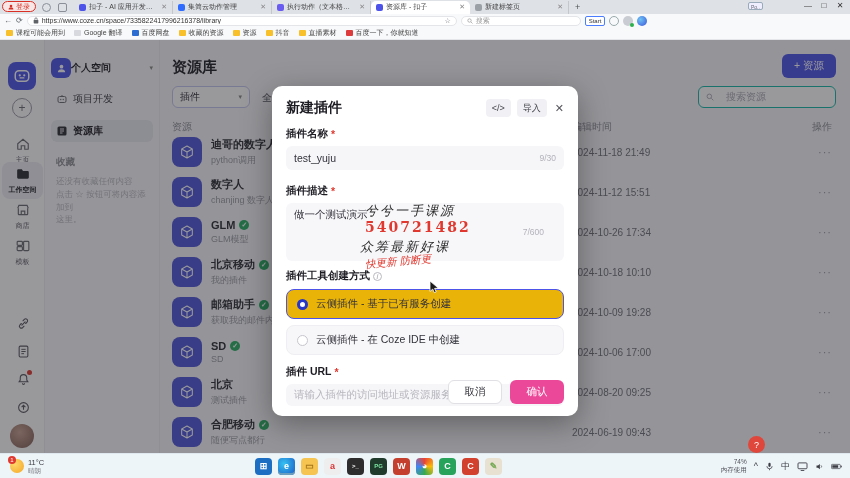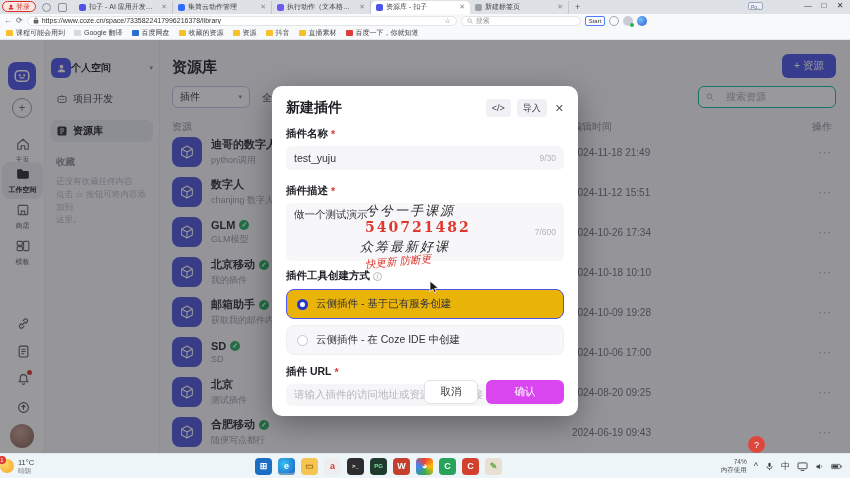--- a/index.html
+++ b/index.html
@@ -83,36 +83,36 @@
   .m-head{display:flex;align-items:center;}
   .m-title{font-size:14px;font-weight:bold;color:#1d1c23;}
   .m-chip{height:18px;background:#f1f1f5;border-radius:4px;font-size:9px;color:#44444c;display:flex;align-items:center;padding:0 6px;margin-left:6px;}
   .m-x{margin-left:8px;font-size:11px;color:#55555c;}
   .m-label{margin-top:10px;font-size:10.5px;font-weight:bold;color:#1d1c23;display:flex;align-items:center;gap:3px;}
   .req{color:#e0382e;}
   .info-c{width:9px;height:9px;border:1px solid #b9b9c0;border-radius:50%;font-size:6.5px;color:#b9b9c0;text-align:center;line-height:8px;font-style:italic;}
   .m-input{margin-top:5px;height:24px;background:#f6f6f9;border-radius:6px;display:flex;align-items:center;padding:0 8px;font-size:10.5px;color:#33333b;}
   .m-count{margin-left:auto;font-size:8.5px;color:#b2b2ba;}
   .m-textarea{margin-top:5px;height:58px;background:#f7f7fa;border-radius:6px;padding:5px 8px;font-size:10.5px;color:#33333b;position:relative;}
-  .ta-count{position:absolute;right:8px;top:24px;font-size:8.5px;color:#b2b2ba;}
+  .ta-count{position:absolute;right:20px;top:24px;font-size:8.5px;color:#b2b2ba;}
   .opt{margin-top:6px;height:30px;border-radius:8px;display:flex;align-items:center;gap:8px;padding:0 10px;font-size:10.5px;color:#33333b;background:#f7f7f9;border:1px solid #efeff3;}
   .opt.sel{border:1.5px solid #4d53e8;background:#eab308;}
   .radio{width:11px;height:11px;border:1.2px solid #c6c6cd;border-radius:50%;background:#fff;flex:0 0 11px;}
   .radio.on{border:3.2px solid #2536c9;}
   .m-foot{position:absolute;right:14px;bottom:12px;display:flex;gap:8px;}
   .btn-cancel{width:54px;height:24px;border:1px solid #e0e0e5;border-radius:6px;background:#fff;font-size:10.5px;color:#33333b;display:flex;align-items:center;justify-content:center;}
-  .btn-ok{width:78px;height:24px;border-radius:6px;background:#d946ef;font-size:10.5px;color:#fff;display:flex;align-items:center;justify-content:center;}
+  .btn-ok{width:54px;height:24px;border-radius:6px;background:#ec4899;font-size:10.5px;color:#fff;display:flex;align-items:center;justify-content:center;}
   .placeholder{color:#b6b6bd;}
   #wmark{position:absolute;left:0;top:0;width:306px;height:330px;pointer-events:none;z-index:3;}
   .wm-line{position:absolute;font-family:"DejaVu Serif",serif;white-space:nowrap;}
   .cursor-svg{position:absolute;left:157px;top:194px;z-index:4;}
 
   
   #taskbar{top:453px;left:0;width:850px;height:25px;background:#edf5f9;border-top:1px solid #dfe8ee;z-index:30;display:flex;align-items:center;}
-  .weather{display:flex;align-items:center;gap:4px;width:255px;}
+  .weather{display:flex;align-items:center;gap:4px;padding-left:10px;width:255px;}
   .sun{width:14px;height:14px;border-radius:50%;background:radial-gradient(circle at 35% 35%,#ffd76b,#f5a623);position:relative;}
   .sun .wdot{position:absolute;left:-2px;top:-3px;width:8px;height:8px;background:#e0382e;border-radius:50%;color:#fff;font-size:6px;text-align:center;line-height:8px;}
   .wtext{font-size:7.5px;color:#3a3a40;line-height:1.2;}
   .wtext .c2{color:#7c7c84;font-size:6.5px;}
   #tb-center{display:flex;align-items:center;gap:6px;}
   .tb-app{width:17px;height:17px;border-radius:4px;display:flex;align-items:center;justify-content:center;font-size:9px;font-weight:bold;color:#fff;}
   .tb-app.active{background:#dcebf2;box-shadow:inset 0 -2px 0 #6b9ebd;}
   #tb-right{margin-left:auto;display:flex;align-items:center;gap:7px;padding-right:8px;}
   .mem{font-size:6.5px;color:#51515a;text-align:right;line-height:1.2;}
   .tb-glyph{font-size:9px;color:#3c3c44;}

